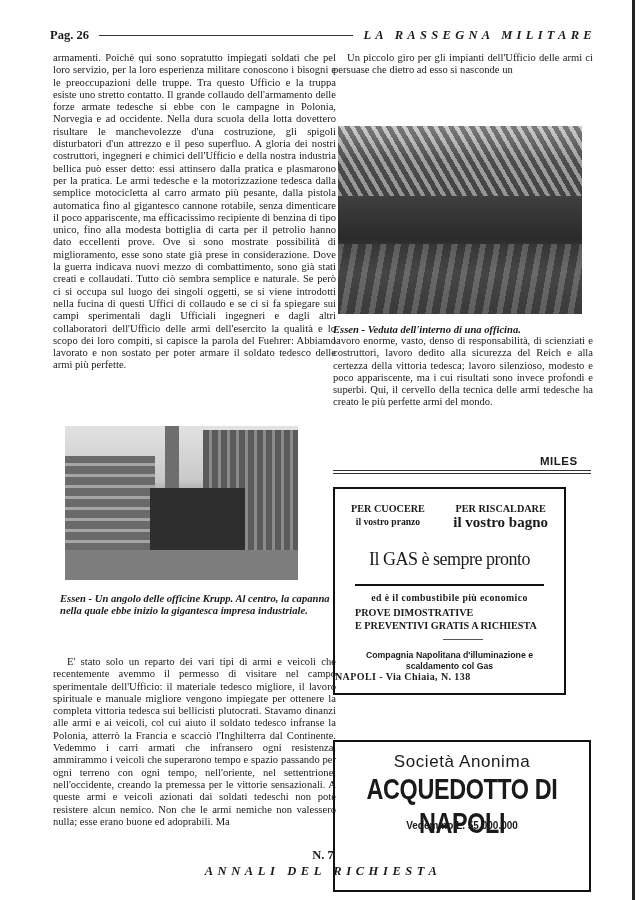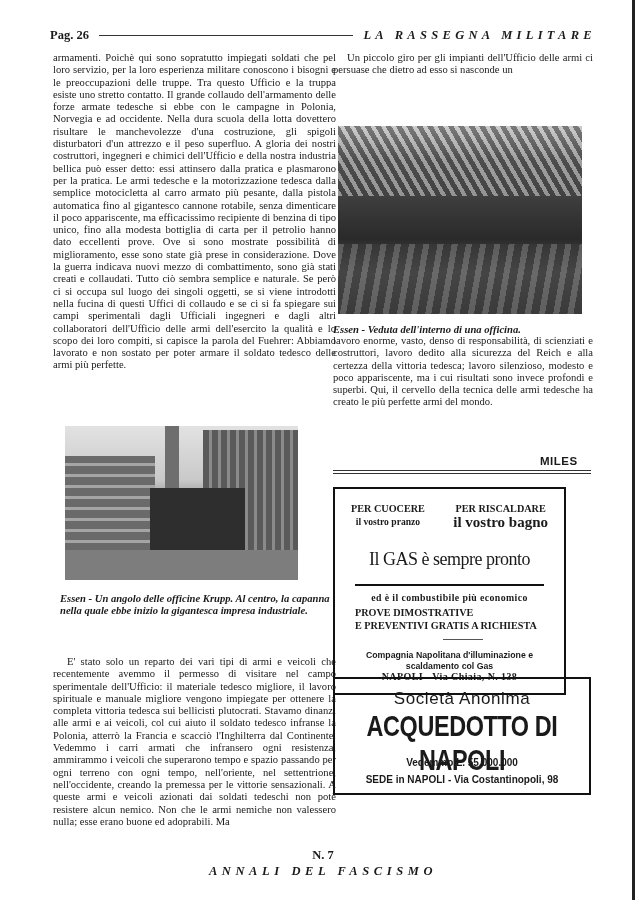--- a/index.html
+++ b/index.html
@@ -36,30 +36,30 @@
   .photo-krupp .hut { position: absolute; left: 85px; top: 62px; width: 95px; height: 62px; background: #2e2e2e; }
   .photo-krupp .hutroof { position: absolute; left: 85px; top: 62px; width: 95px; height: 22px; background: #5c5c5c; }
   .photo-krupp .ground { position: absolute; left: 0; bottom: 0; right: 0; height: 30px; background: #7d7d7d; }
   .caption { position: absolute; font-style: italic; font-weight: bold; font-size: 10.6px; line-height: 12.3px; text-align: left; }
   .cap-krupp { left: 60px; top: 593px; width: 275px; }
   .cap-factory { left: 333px; top: 324px; width: 260px; }
   .signature { position: absolute; left: 540px; top: 447px; font-family: "Liberation Sans", "DejaVu Sans", sans-serif; font-weight: bold; font-size: 11.5px; letter-spacing: .5px; margin-top: 8px; }
   .sep { position: absolute; left: 333px; top: 470px; width: 258px; height: 2px; border-top: 1px solid #333; border-bottom: 1px solid #333; }
   .ad { position: absolute; border: 2px solid #111; box-sizing: border-box; font-family: "Liberation Serif", serif; }
   .ad-gas { left: 333px; top: 487px; width: 233px; height: 208px; }
-  .ad-aqua { left: 333px; top: 677px; width: 258px; height: 118px; }
+  .ad-aqua { left: 333px; top: 740px; width: 258px; height: 152px; }
   .ad .row2 { position: absolute; top: 14px; left: 16px; right: 16px; display: flex; justify-content: space-between; font-weight: bold; font-size: 10.2px; line-height: 12.5px; }
   .ad .row2 .b { text-align: center; }
   .ad .big { position: absolute; top: 60px; left: 8px; right: 8px; text-align: center; font-size: 18px; letter-spacing: -0.5px; }
   .ad .uline { position: absolute; top: 95px; left: 20px; right: 20px; border-top: 2px solid #111; }
   .ad .l1 { position: absolute; top: 103px; left: 0; right: 0; text-align: center; font-weight: bold; font-size: 9.8px; letter-spacing: .4px; }
   .ad .l2 { position: absolute; top: 118px; left: 20px; font-weight: bold; font-size: 10.2px; line-height: 12.5px; }
   .ad .dash { position: absolute; top: 150px; left: 108px; width: 40px; border-top: 1px solid #555; }
   .ad .l3 { position: absolute; top: 160px; left: 0; right: 0; text-align: center; font-family: "Liberation Sans", sans-serif; font-weight: bold; font-size: 9.5px; transform: scaleX(.92); }
-  .ad .l4 { position: absolute; top: 182px; left: 0; right: 0; text-align: center; font-weight: bold; font-size: 10px; letter-spacing: .4px; }
+  .ad .l4 { position: absolute; top: 182px; left: 0; right: 0; font-weight: bold; font-size: 10px; letter-spacing: .4px; }
   .ad-aqua .s1 { position: absolute; top: 10px; left: 0; right: 0; text-align: center; font-family: "Liberation Sans", sans-serif; font-size: 17px; letter-spacing: .6px; }
   .ad-aqua .s2 { position: absolute; top: 30px; left: 0; right: 0; text-align: center; font-family: "Liberation Sans", sans-serif; font-weight: bold; font-size: 30px; letter-spacing: -0.5px; transform: scaleX(.78); transform-origin: center; }
   .ad-aqua .s3 { position: absolute; top: 78px; left: 0; right: 0; text-align: center; font-family: "Liberation Sans", sans-serif; font-weight: bold; font-size: 10px; }
   .ad-aqua .s4 { position: absolute; top: 95px; left: 0; right: 0; text-align: center; font-family: "Liberation Sans", sans-serif; font-weight: bold; font-size: 10px; }
 </style>
 </head>
 <body>
 
 <div class="edge"></div>
 
@@ -124,20 +124,19 @@
   </div>
   <div class="dash"></div>
   <div class="l3">Compagnia Napolitana d'illuminazione e scaldamento col Gas</div>
   <div class="l4">NAPOLI - Via Chiaia, N. 138</div>
 </div>
 
 <div class="ad ad-aqua">
   <div class="s1">Società Anonima</div>
   <div class="s2">ACQUEDOTTO DI NAPOLI</div>
   <div class="s3">Vedemmo L. 55.000.000</div>
-  <div class="s4">SEDE in NAPOLI - Via Costantinopoli, 98</div>
 </div>
 
 <div class="ftr">
   <span class="pg">N. 7</span>
   <span class="rule"></span>
-  <span class="title">ANNALI DEL FASCISMO</span>
+  <span class="title">ANNALI DEL RICHIESTA</span>
 </div>
 
 </body></html>

